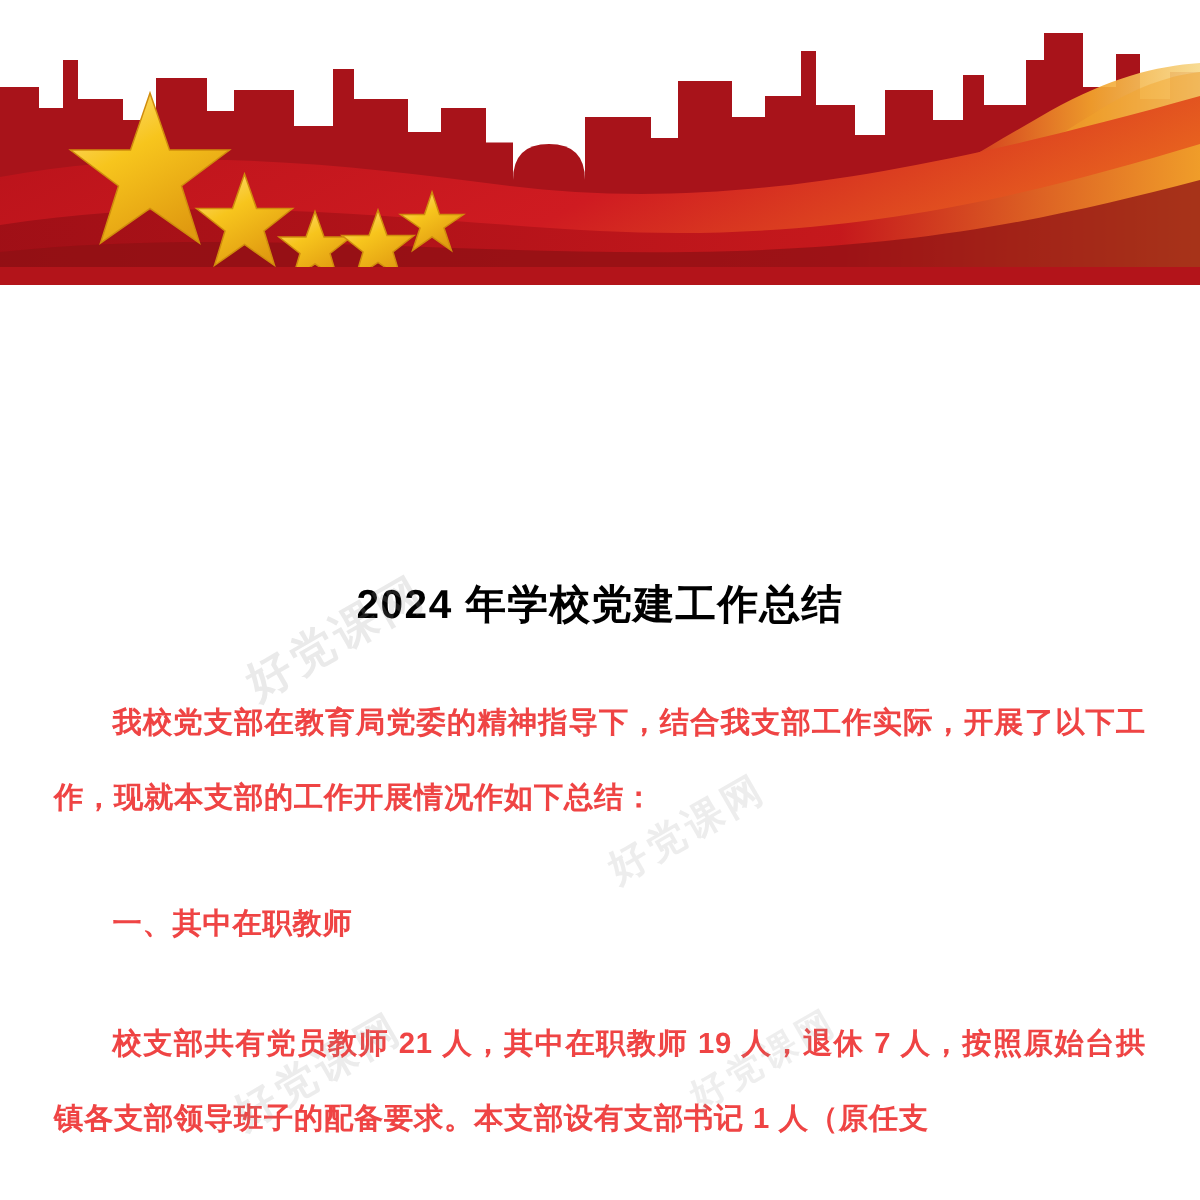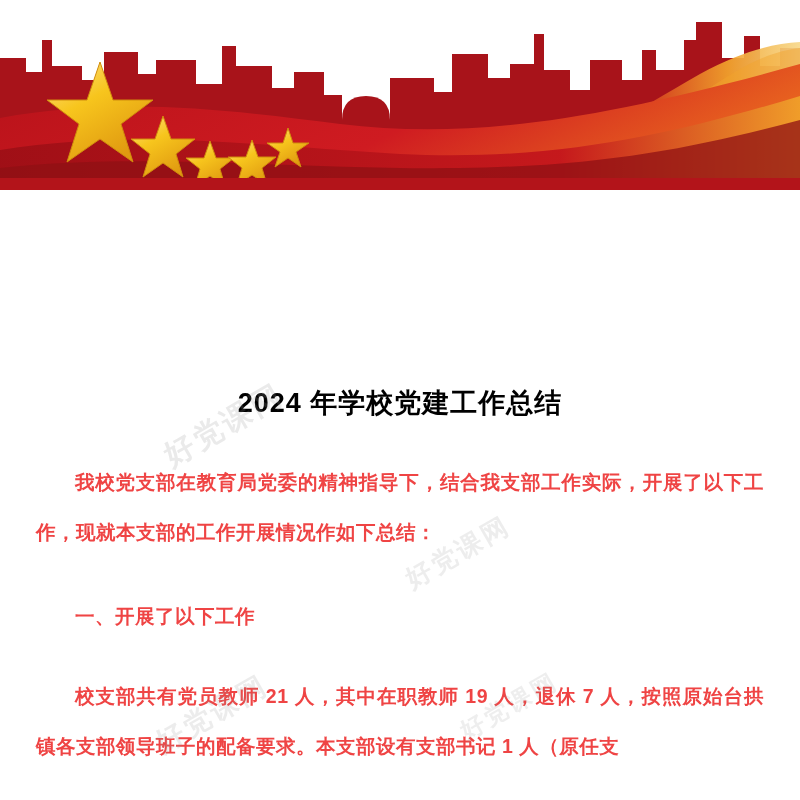--- a/index.html
+++ b/index.html
@@ -180,20 +180,20 @@
   </svg>
 
   <div class="banner-bottom-bar"></div>
 </div>
 
 <div class="page">
 
   <h1 class="doc-title">2024 年学校党建工作总结</h1>
 
   <p class="para para-1">我校党支部在教育局党委的精神指导下，结合我支部工作实际，开展了以下工作，现就本支部的工作开展情况作如下总结：</p>
-  <p class="para para-2">一、开展了以下工作</p>
+  <p class="para para-2">一、其中在职教师</p>
   <p class="para para-3">校支部共有党员教师 21 人，其中在职教师 19 人，退休 7 人，按照原始台拱镇各支部领导班子的配备要求。本支部设有支部书记 1 人（原任支</p>
 
   <div class="watermark wm-a">好党课网</div>
   <div class="watermark wm-b">好党课网</div>
   <div class="watermark wm-c">好党课网</div>
   <div class="watermark wm-d">好党课网</div>
 </div>
 
 </body></html>

